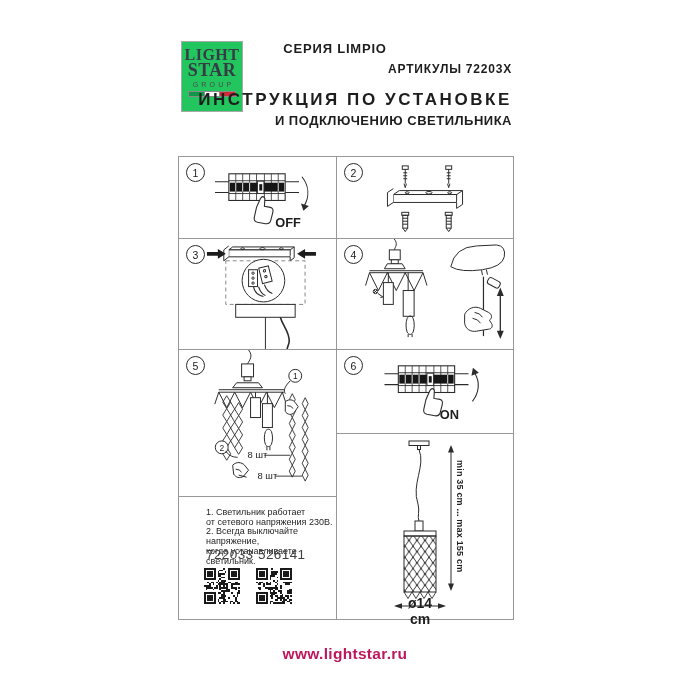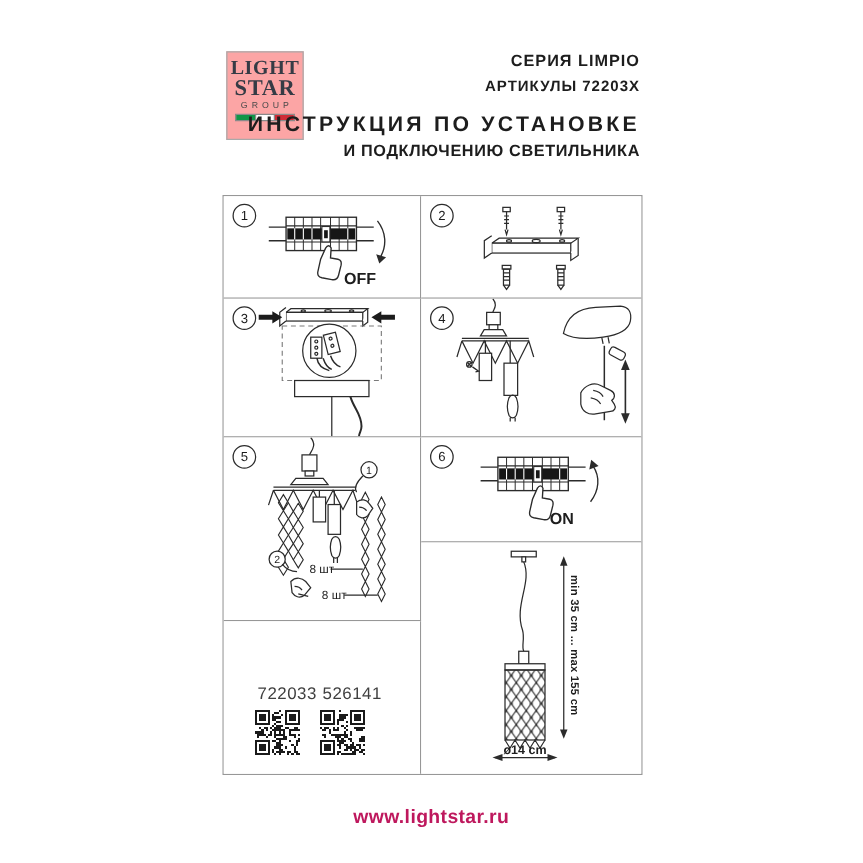--- a/index.html
+++ b/index.html
@@ -1,33 +1,33 @@
 <!DOCTYPE html>
 <html><head>
 <meta charset="utf-8">
 <style>
   html,body{margin:0;padding:0;background:#fff;}
   .page{position:relative;width:690px;height:690px;background:#ffffff;overflow:hidden;
         font-family:"Liberation Sans","DejaVu Sans",sans-serif;color:#1d1d1d;}
 
   
   .logo-box{position:absolute;left:181px;top:41px;width:62px;height:71px;
-            border:1px solid #a9a9a9;background:#fca5a5;text-align:center;box-sizing:border-box;padding-top:5px;}
+            border:1px solid #a9a9a9;background:#22c55e;text-align:center;box-sizing:border-box;padding-top:5px;}
   .logo-light{font-family:"Liberation Serif","DejaVu Serif",serif;font-weight:700;
               font-size:16px;line-height:15px;color:#363b45;letter-spacing:.5px;}
   .logo-star{font-family:"Liberation Serif","DejaVu Serif",serif;font-weight:700;
              font-size:18px;line-height:17px;color:#363b45;letter-spacing:.5px;}
   .logo-group{font-size:7px;letter-spacing:3.2px;color:#4a4a4a;margin-top:2px;text-indent:3px;}
   .flag{width:46px;height:4px;margin:3px auto 0;display:flex;border:.5px solid #8a8a8a;}
   .flag span{flex:1;border-right:.5px solid #8a8a8a;}
   .flag span:last-child{border-right:none;}
 
   
   .header{position:absolute;right:178px;top:41px;text-align:right;}
-  .hdr-series{font-size:13px;font-weight:700;letter-spacing:.8px;}
+  .hdr-series{font-size:13px;font-weight:700;letter-spacing:.8px;text-align:center;}
   .hdr-articles{font-size:12px;font-weight:700;letter-spacing:.8px;margin-top:6px;}
   .hdr-instr1{font-size:17px;font-weight:700;letter-spacing:2.6px;margin-top:14px;padding-left:40px;}
   .hdr-instr2{font-size:13px;font-weight:700;letter-spacing:.5px;margin-top:3px;}
 
   
   .grid{position:absolute;left:178px;top:156px;width:334px;height:462px;border:1px solid #979797;background:#fff;}
   .cell{position:absolute;box-sizing:border-box;background:#fff;}
   .b-r{border-right:1px solid #979797;}
   .b-b{border-bottom:1px solid #979797;}
   .c1{left:0;top:0;width:158px;height:82px;}
@@ -52,21 +52,21 @@
   .article-row{position:absolute;top:50px;left:0;width:158px;}
   .article-num{position:absolute;font-size:13.5px;font-weight:400;letter-spacing:.4px;color:#404040;}
   .an1{left:27px;} .an2{left:79px;}
   .qr{position:absolute;width:36px;height:36px;top:71px;}
   .qr1{left:25px;} .qr2{left:77px;}
 
   
   .dim-v{position:absolute;left:118px;top:26px;height:126px;writing-mode:vertical-rl;
          font-size:9px;font-weight:700;color:#1e1e1e;letter-spacing:.2px;}
   .dim-d{position:absolute;left:59px;top:161px;width:48px;text-align:center;
-         font-size:10px;font-weight:700;color:#1e1e1e;}
+         font-size:14px;font-weight:700;color:#1e1e1e;}
 
   
   .footer{position:absolute;left:178px;top:645px;width:334px;text-align:center;
           font-size:15.5px;font-weight:700;color:#be185d;letter-spacing:.3px;}
 </style>
 </head>
 <body>
 
 <div class="page">
 
@@ -279,20 +279,26 @@
           <rect x="91.8" y="26.5" width="3" height="6.5" fill="#161616" stroke="none"></rect>
           <path d="M93,41 c1.5,-2.5 3.5,-2.5 4.5,0 l-0.5,8 6,1 c2.5,.5 3,2.5 2.5,5 l-2,8 c-.7,2.8 -2.7,4 -5.5,3.5 l-8,-1.5 c-2.8,-.6 -3.8,-2.4 -3.2,-5.2 l2.2,-9.8 z" fill="#fff"></path>
           <path d="M136,52 c7,-9 8,-20 2,-29"></path>
           <path d="M135,26 l1.5,-8 6,5 z" fill="#2b2b2b" stroke="none"></path>
         </g>
         <text class="stext lbl-onoff" x="103" y="70">ON</text>
       </svg>
     </div>
 
     <div class="cell c7 b-r">
+      <div class="notes">
+        <div>1. Светильник работает</div>
+        <div>от сетевого напряжения 230В.</div>
+        <div>2. Всегда выключайте напряжение,</div>
+        <div>когда устанавливаете светильник.</div>
+      </div>
       <div class="article-row">
         <span class="article-num an1">722033</span>
         <span class="article-num an2">526141</span>
       </div>
       <div class="qr qr1"><svg viewBox="0 0 21 21" width="100%" height="100%" shape-rendering="crispEdges" fill="#1a1a1a">
             <rect x="11" y="0" width="1" height="1"></rect>
             <rect x="9" y="1" width="1" height="1"></rect>
             <rect x="10" y="1" width="1" height="1"></rect>
             <rect x="8" y="2" width="1" height="1"></rect>
             <rect x="12" y="2" width="1" height="1"></rect>

